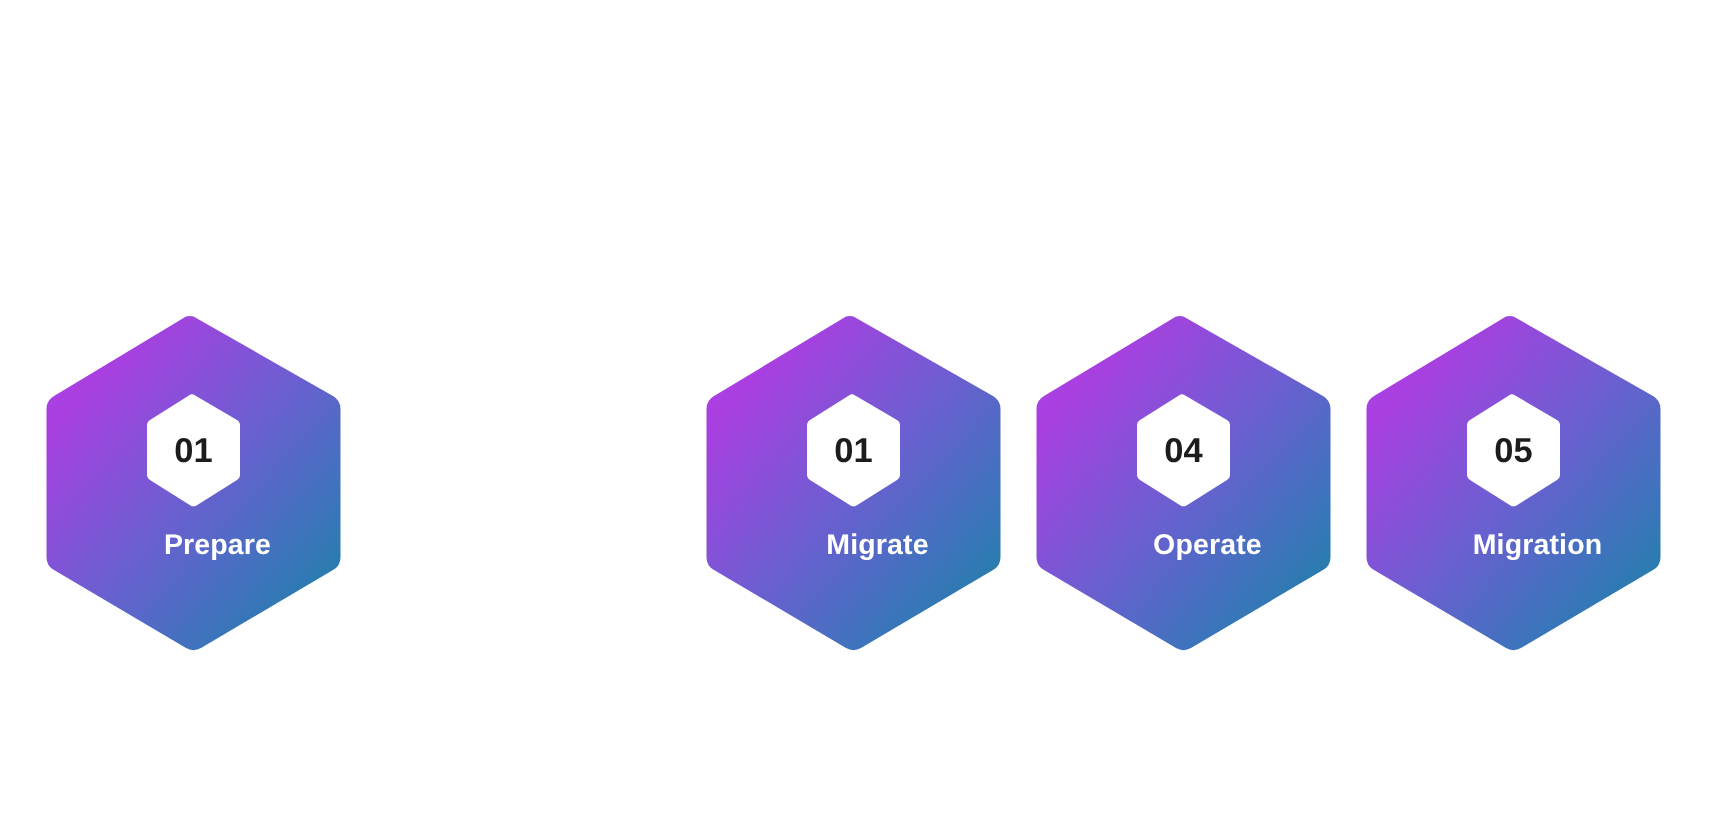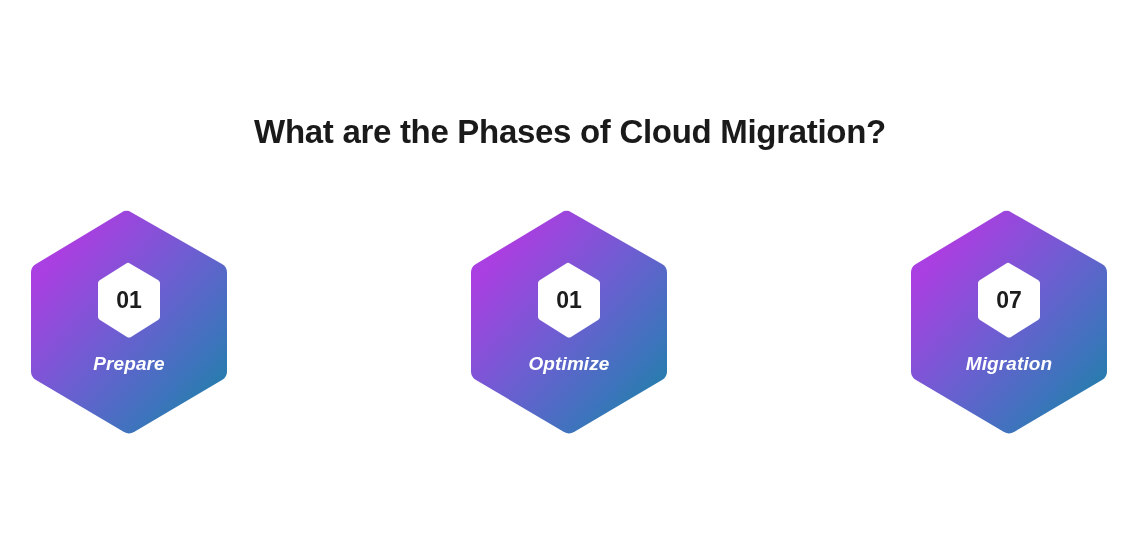--- a/index.html
+++ b/index.html
@@ -98,38 +98,36 @@
     justify-content: center;
     font-size: 23px;
     font-weight: bold;
     color: #1c1c1c;
     letter-spacing: 0px;
   }
 
   
   .hex-label {
     position: absolute;
-    left: 0;
+    left: 16px;
     top: 144px;
     width: 200px;
     text-align: center;
     font-size: 19px;
     font-weight: bold;
     color: #ffffff;
     letter-spacing: 0.1px;
     white-space: nowrap;
-    font-style: italic;
   }
 </style>
 </head>
 <body>
 
 <div class="infographic">
 
-  <div class="title">What are the Phases of Cloud Migration?</div>
 
   <div class="hex-row">
 
     <div class="hex-cell" data-index="0">
       <svg class="hex-svg" viewBox="0 0 200 226">
         <defs>
           <linearGradient id="hexgrad0" x1="0.08" y1="0.06" x2="0.93" y2="0.95">
             <stop offset="0" stop-color="#b042e6"></stop>
             <stop offset="0.12" stop-color="#a93fe0"></stop>
             <stop offset="0.48" stop-color="#6f5dd2"></stop>
@@ -161,40 +159,61 @@
           </linearGradient>
         </defs>
         <path d="M100 2 L193 55 a10 10 0 0 1 5 9 L198 162 a10 10 0 0 1 -5 9 L105 223 a10 10 0 0 1 -10 0 L7 171 a10 10 0 0 1 -5 -9 L2 64 a10 10 0 0 1 5 -9 L95 2 a10 10 0 0 1 5 0 Z" fill="url(#hexgrad2)"></path>
       </svg>
       <div class="hex-badge">
         <svg class="hex-badge-svg" viewBox="0 0 66 76">
           <path d="M33 1 L62 18 a4 4 0 0 1 2 3 L64 55 a4 4 0 0 1 -2 3 L35 75 a4 4 0 0 1 -4 0 L4 58 a4 4 0 0 1 -2 -3 L2 21 a4 4 0 0 1 2 -3 L31 1 a4 4 0 0 1 2 0 Z" fill="#ffffff"></path>
         </svg>
         <div class="hex-number">01</div>
       </div>
-      <div class="hex-label">Optimize</div>
-    </div>
-
+      <div class="hex-label">Migrate</div>
+    </div>
+
+    <div class="hex-cell" data-index="3">
+      <svg class="hex-svg" viewBox="0 0 200 226">
+        <defs>
+          <linearGradient id="hexgrad3" x1="0.08" y1="0.06" x2="0.93" y2="0.95">
+            <stop offset="0" stop-color="#b042e6"></stop>
+            <stop offset="0.12" stop-color="#a93fe0"></stop>
+            <stop offset="0.48" stop-color="#6f5dd2"></stop>
+            <stop offset="0.78" stop-color="#3f73bd"></stop>
+            <stop offset="1" stop-color="#1c81a6"></stop>
+          </linearGradient>
+        </defs>
+        <path d="M100 2 L193 55 a10 10 0 0 1 5 9 L198 162 a10 10 0 0 1 -5 9 L105 223 a10 10 0 0 1 -10 0 L7 171 a10 10 0 0 1 -5 -9 L2 64 a10 10 0 0 1 5 -9 L95 2 a10 10 0 0 1 5 0 Z" fill="url(#hexgrad3)"></path>
+      </svg>
+      <div class="hex-badge">
+        <svg class="hex-badge-svg" viewBox="0 0 66 76">
+          <path d="M33 1 L62 18 a4 4 0 0 1 2 3 L64 55 a4 4 0 0 1 -2 3 L35 75 a4 4 0 0 1 -4 0 L4 58 a4 4 0 0 1 -2 -3 L2 21 a4 4 0 0 1 2 -3 L31 1 a4 4 0 0 1 2 0 Z" fill="#ffffff"></path>
+        </svg>
+        <div class="hex-number">04</div>
+      </div>
+      <div class="hex-label">Operate</div>
+    </div>
 
     <div class="hex-cell" data-index="4">
       <svg class="hex-svg" viewBox="0 0 200 226">
         <defs>
           <linearGradient id="hexgrad4" x1="0.08" y1="0.06" x2="0.93" y2="0.95">
             <stop offset="0" stop-color="#b042e6"></stop>
             <stop offset="0.12" stop-color="#a93fe0"></stop>
             <stop offset="0.48" stop-color="#6f5dd2"></stop>
             <stop offset="0.78" stop-color="#3f73bd"></stop>
             <stop offset="1" stop-color="#1c81a6"></stop>
           </linearGradient>
         </defs>
         <path d="M100 2 L193 55 a10 10 0 0 1 5 9 L198 162 a10 10 0 0 1 -5 9 L105 223 a10 10 0 0 1 -10 0 L7 171 a10 10 0 0 1 -5 -9 L2 64 a10 10 0 0 1 5 -9 L95 2 a10 10 0 0 1 5 0 Z" fill="url(#hexgrad4)"></path>
       </svg>
       <div class="hex-badge">
         <svg class="hex-badge-svg" viewBox="0 0 66 76">
           <path d="M33 1 L62 18 a4 4 0 0 1 2 3 L64 55 a4 4 0 0 1 -2 3 L35 75 a4 4 0 0 1 -4 0 L4 58 a4 4 0 0 1 -2 -3 L2 21 a4 4 0 0 1 2 -3 L31 1 a4 4 0 0 1 2 0 Z" fill="#ffffff"></path>
         </svg>
-        <div class="hex-number">07</div>
+        <div class="hex-number">05</div>
       </div>
       <div class="hex-label">Migration</div>
     </div>
 
   </div>
 </div>
 
 </body></html>

